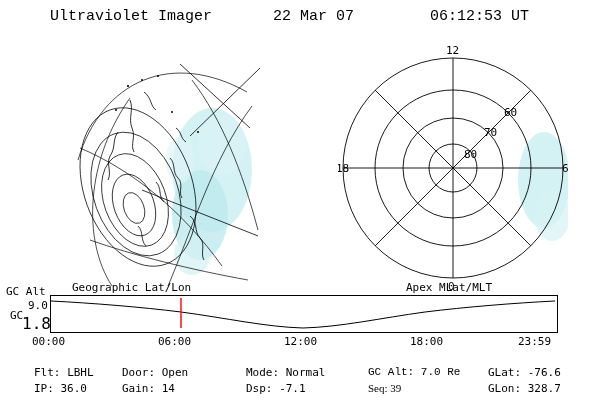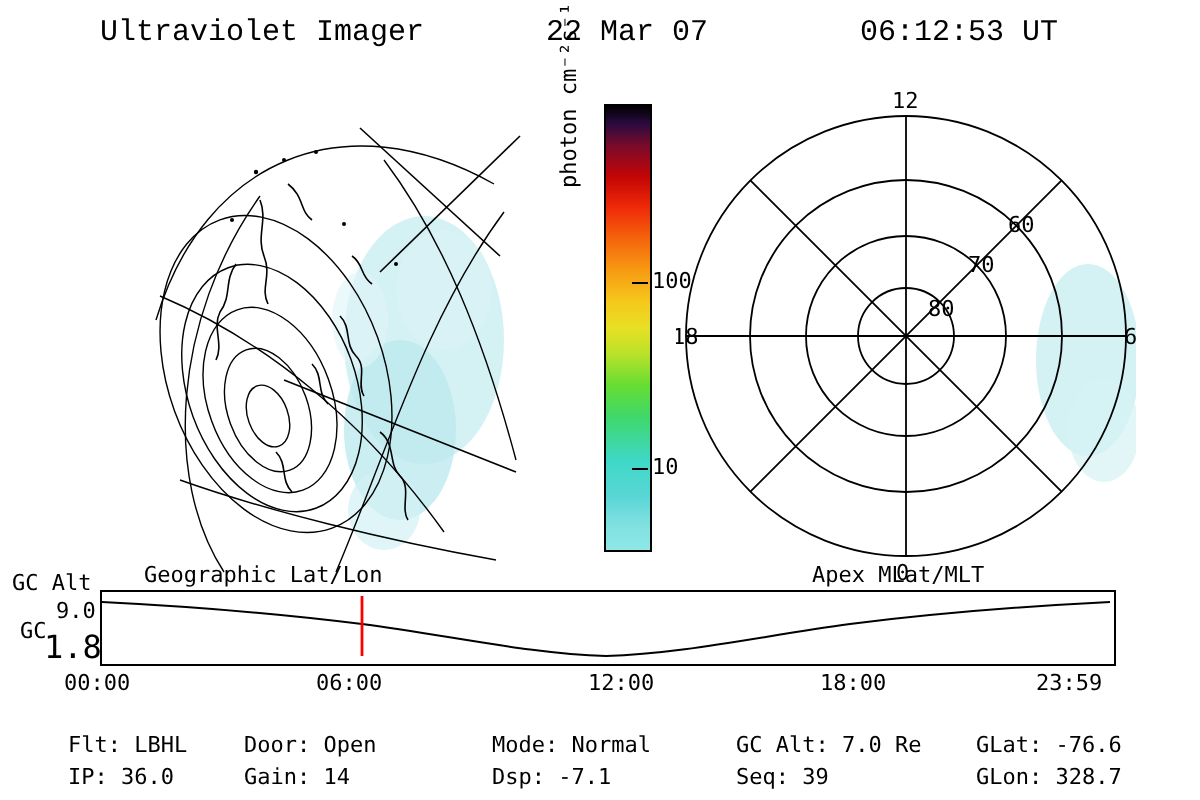--- a/index.html
+++ b/index.html
@@ -121,28 +121,20 @@
 
         <g stroke="#000" stroke-width="0.8" fill="none">
           <line x1="108" y1="24" x2="178" y2="88"></line>
           <line x1="188" y1="28" x2="118" y2="96"></line>
           <line x1="70" y1="150" x2="186" y2="196"></line>
         </g>
       </g>
     </svg>
   </div>
 
-  <div id="cbar-wrap">
-    <div id="cbar-title">photon cm⁻²s⁻¹</div>
-    <div id="cbar"></div>
-    <div class="cb-line" style="top:89px;"></div>
-    <div class="cb-tick" style="top:82px;">100</div>
-    <div class="cb-line" style="top:182px;"></div>
-    <div class="cb-tick" style="top:175px;">10</div>
-  </div>
 
   <div class="panel" id="apex-panel">
     <svg width="230" height="250" viewBox="0 0 230 250">
 
       <ellipse cx="206" cy="140" rx="26" ry="48" fill="#cdeff2" opacity="0.85"></ellipse>
       <ellipse cx="214" cy="175" rx="18" ry="26" fill="#d6f2f4" opacity="0.7"></ellipse>
 
       <g fill="none" stroke="#000" stroke-width="0.9">
         <circle cx="115" cy="128" r="110"></circle>
         <circle cx="115" cy="128" r="78"></circle>
@@ -178,59 +170,59 @@
 
     <div id="ts-box">
       <svg width="504" height="34" viewBox="0 0 504 34">
         <path d="M0 5 C 40 7, 90 11, 130 16 C 175 22, 215 31, 252 32 C 290 31, 330 22, 374 16 C 414 11, 464 7, 504 5" fill="none" stroke="#000" stroke-width="1"></path>
         <line x1="130" y1="2" x2="130" y2="32" stroke="#ff0000" stroke-width="1.4"></line>
       </svg>
     </div>
 
     <div class="xtick" style="left:-18px;">00:00</div>
     <div class="xtick" style="left:108px;">06:00</div>
-    <div class="xtick" style="left:244px;">12:00</div>
+    <div class="xtick" style="left:234px;">12:00</div>
     <div class="xtick" style="left:360px;">18:00</div>
     <div class="xtick" style="left:468px;">23:59</div>
   </div>
 
   <div class="foot" style="left:34px;top:366px;">
     <span>Flt: </span>
     <span>LBHL</span>
   </div>
   <div class="foot" style="left:122px;top:366px;">
     <span>Door: </span>
     <span>Open</span>
   </div>
   <div class="foot" style="left:246px;top:366px;">
     <span>Mode: </span>
     <span>Normal</span>
   </div>
-  <div class="foot" style="left:368px;top:366px;">
+  <div class="foot" style="left:368px;top:366px;font-family:Liberation Mono, monospace;">
     <span>GC Alt: </span>
     <span>7.0 Re</span>
   </div>
   <div class="foot" style="left:488px;top:366px;">
     <span>GLat: </span>
     <span>-76.6</span>
   </div>
 
   <div class="foot" style="left:34px;top:382px;">
     <span>IP: </span>
     <span>36.0</span>
   </div>
   <div class="foot" style="left:122px;top:382px;">
     <span>Gain: </span>
     <span>14</span>
   </div>
   <div class="foot" style="left:246px;top:382px;text-align:center;">
     <span>Dsp: </span>
     <span>-7.1</span>
   </div>
-  <div class="foot" style="left:368px;top:382px;">
+  <div class="foot" style="left:368px;top:382px;font-family:Liberation Serif, serif;">
     <span>Seq: </span>
     <span>39</span>
   </div>
   <div class="foot" style="left:488px;top:382px;">
     <span>GLon: </span>
     <span>328.7</span>
   </div>
 
 </div>
 

